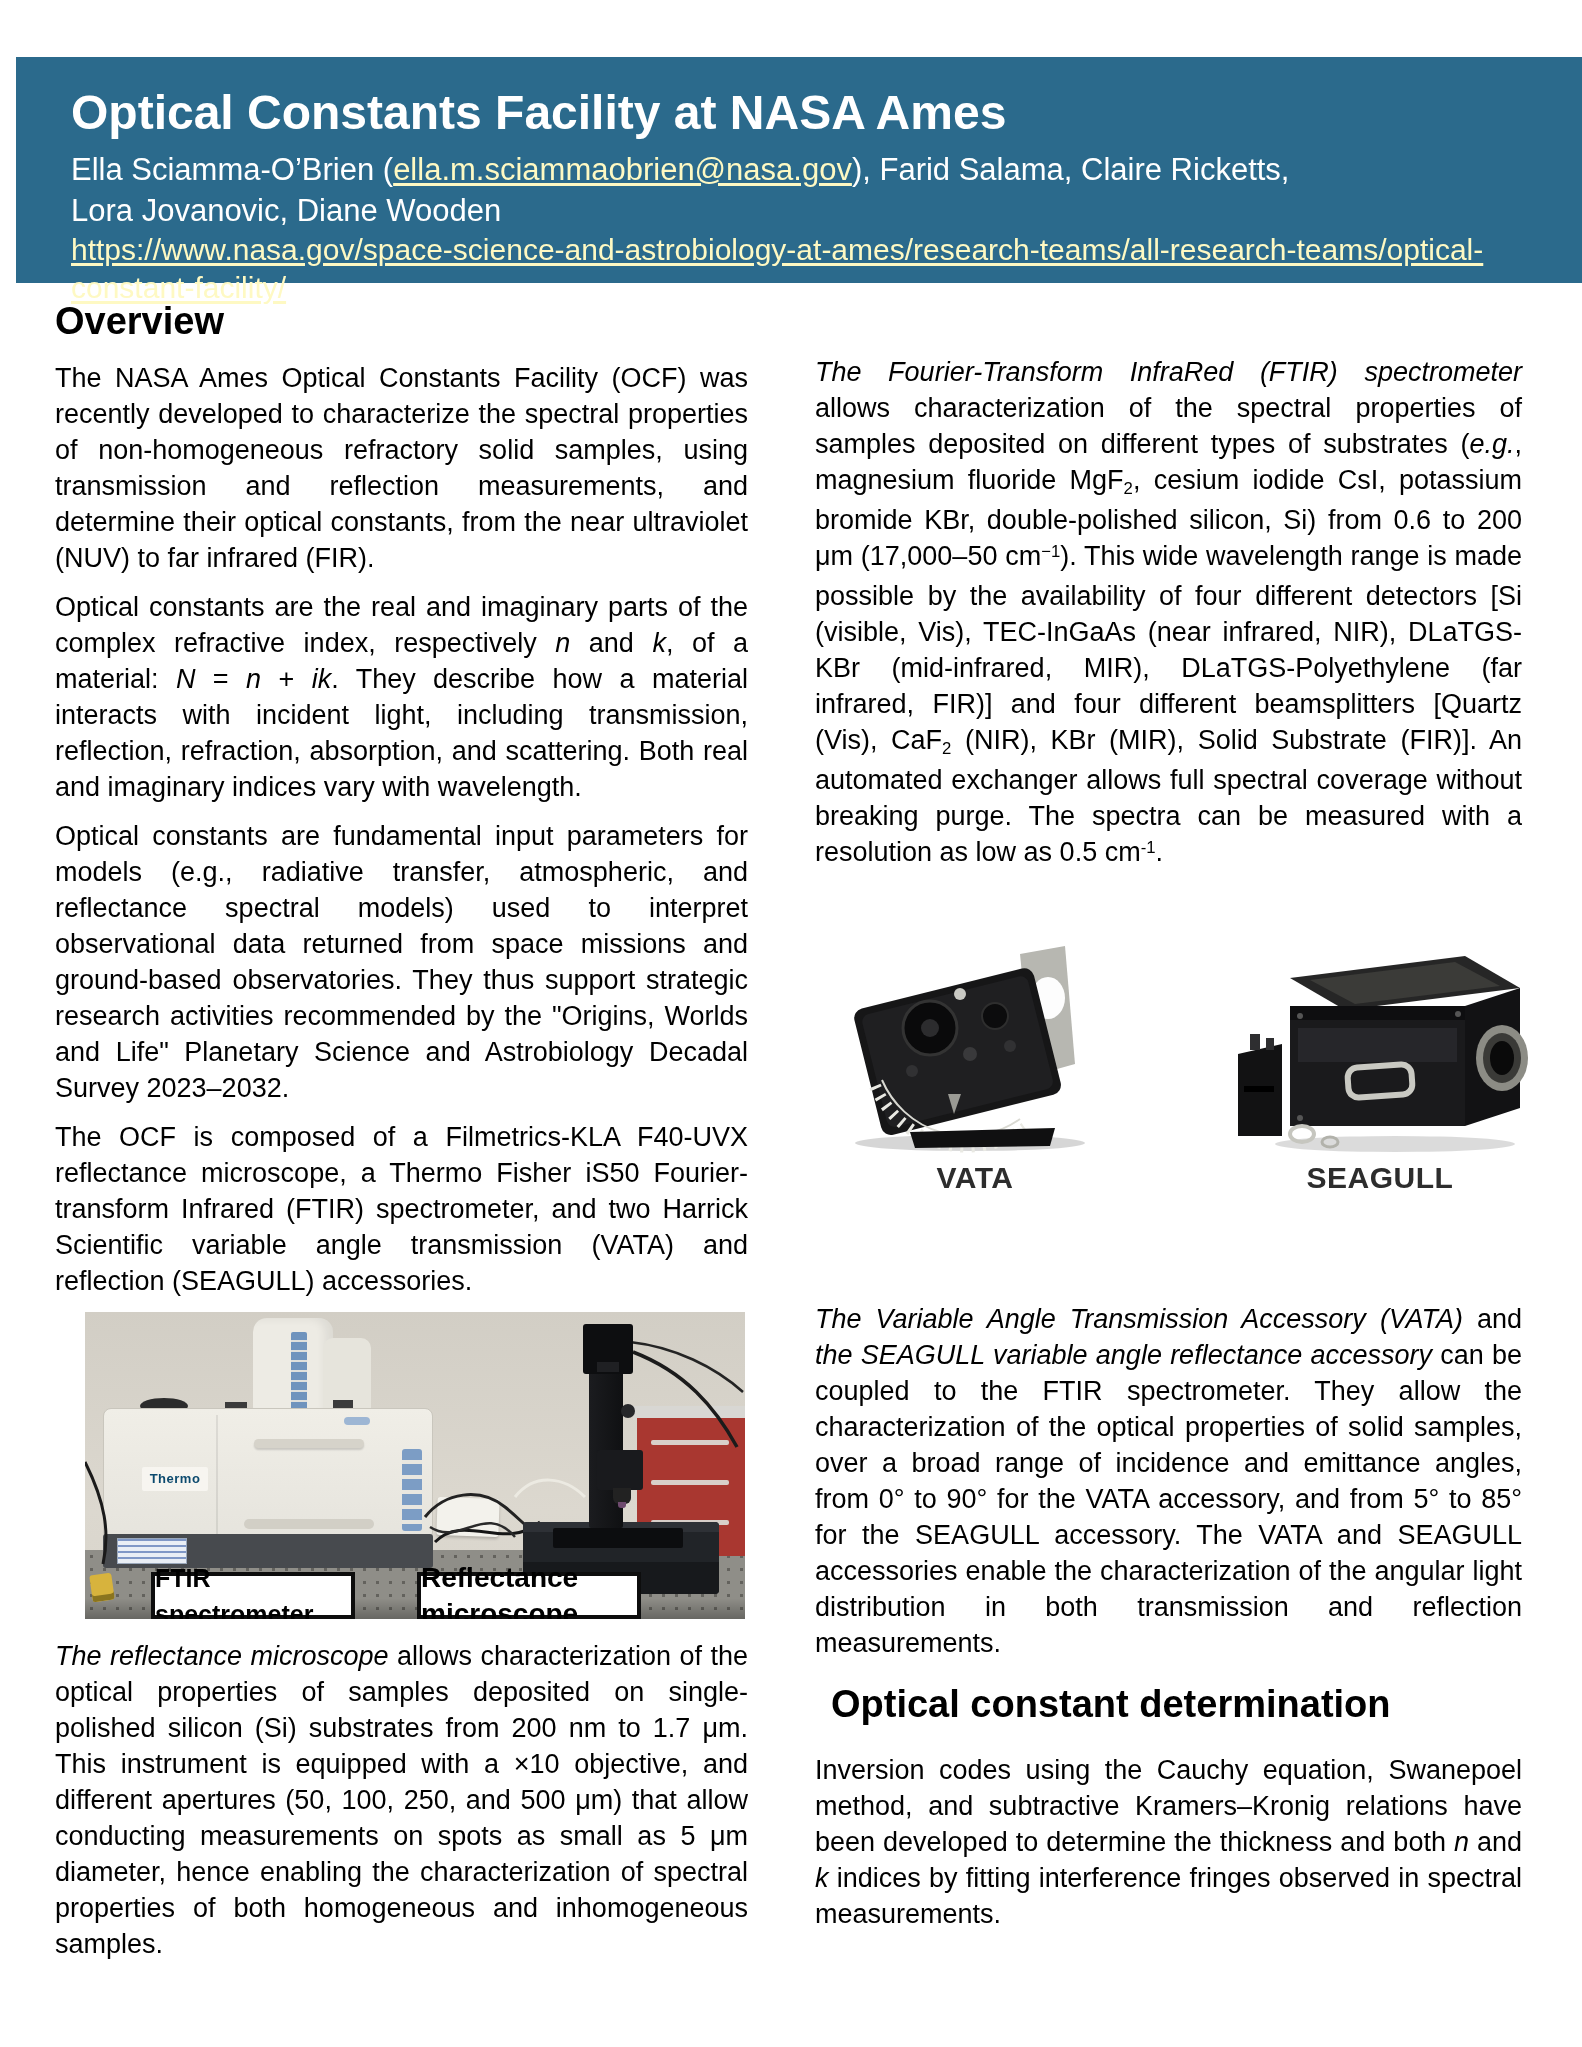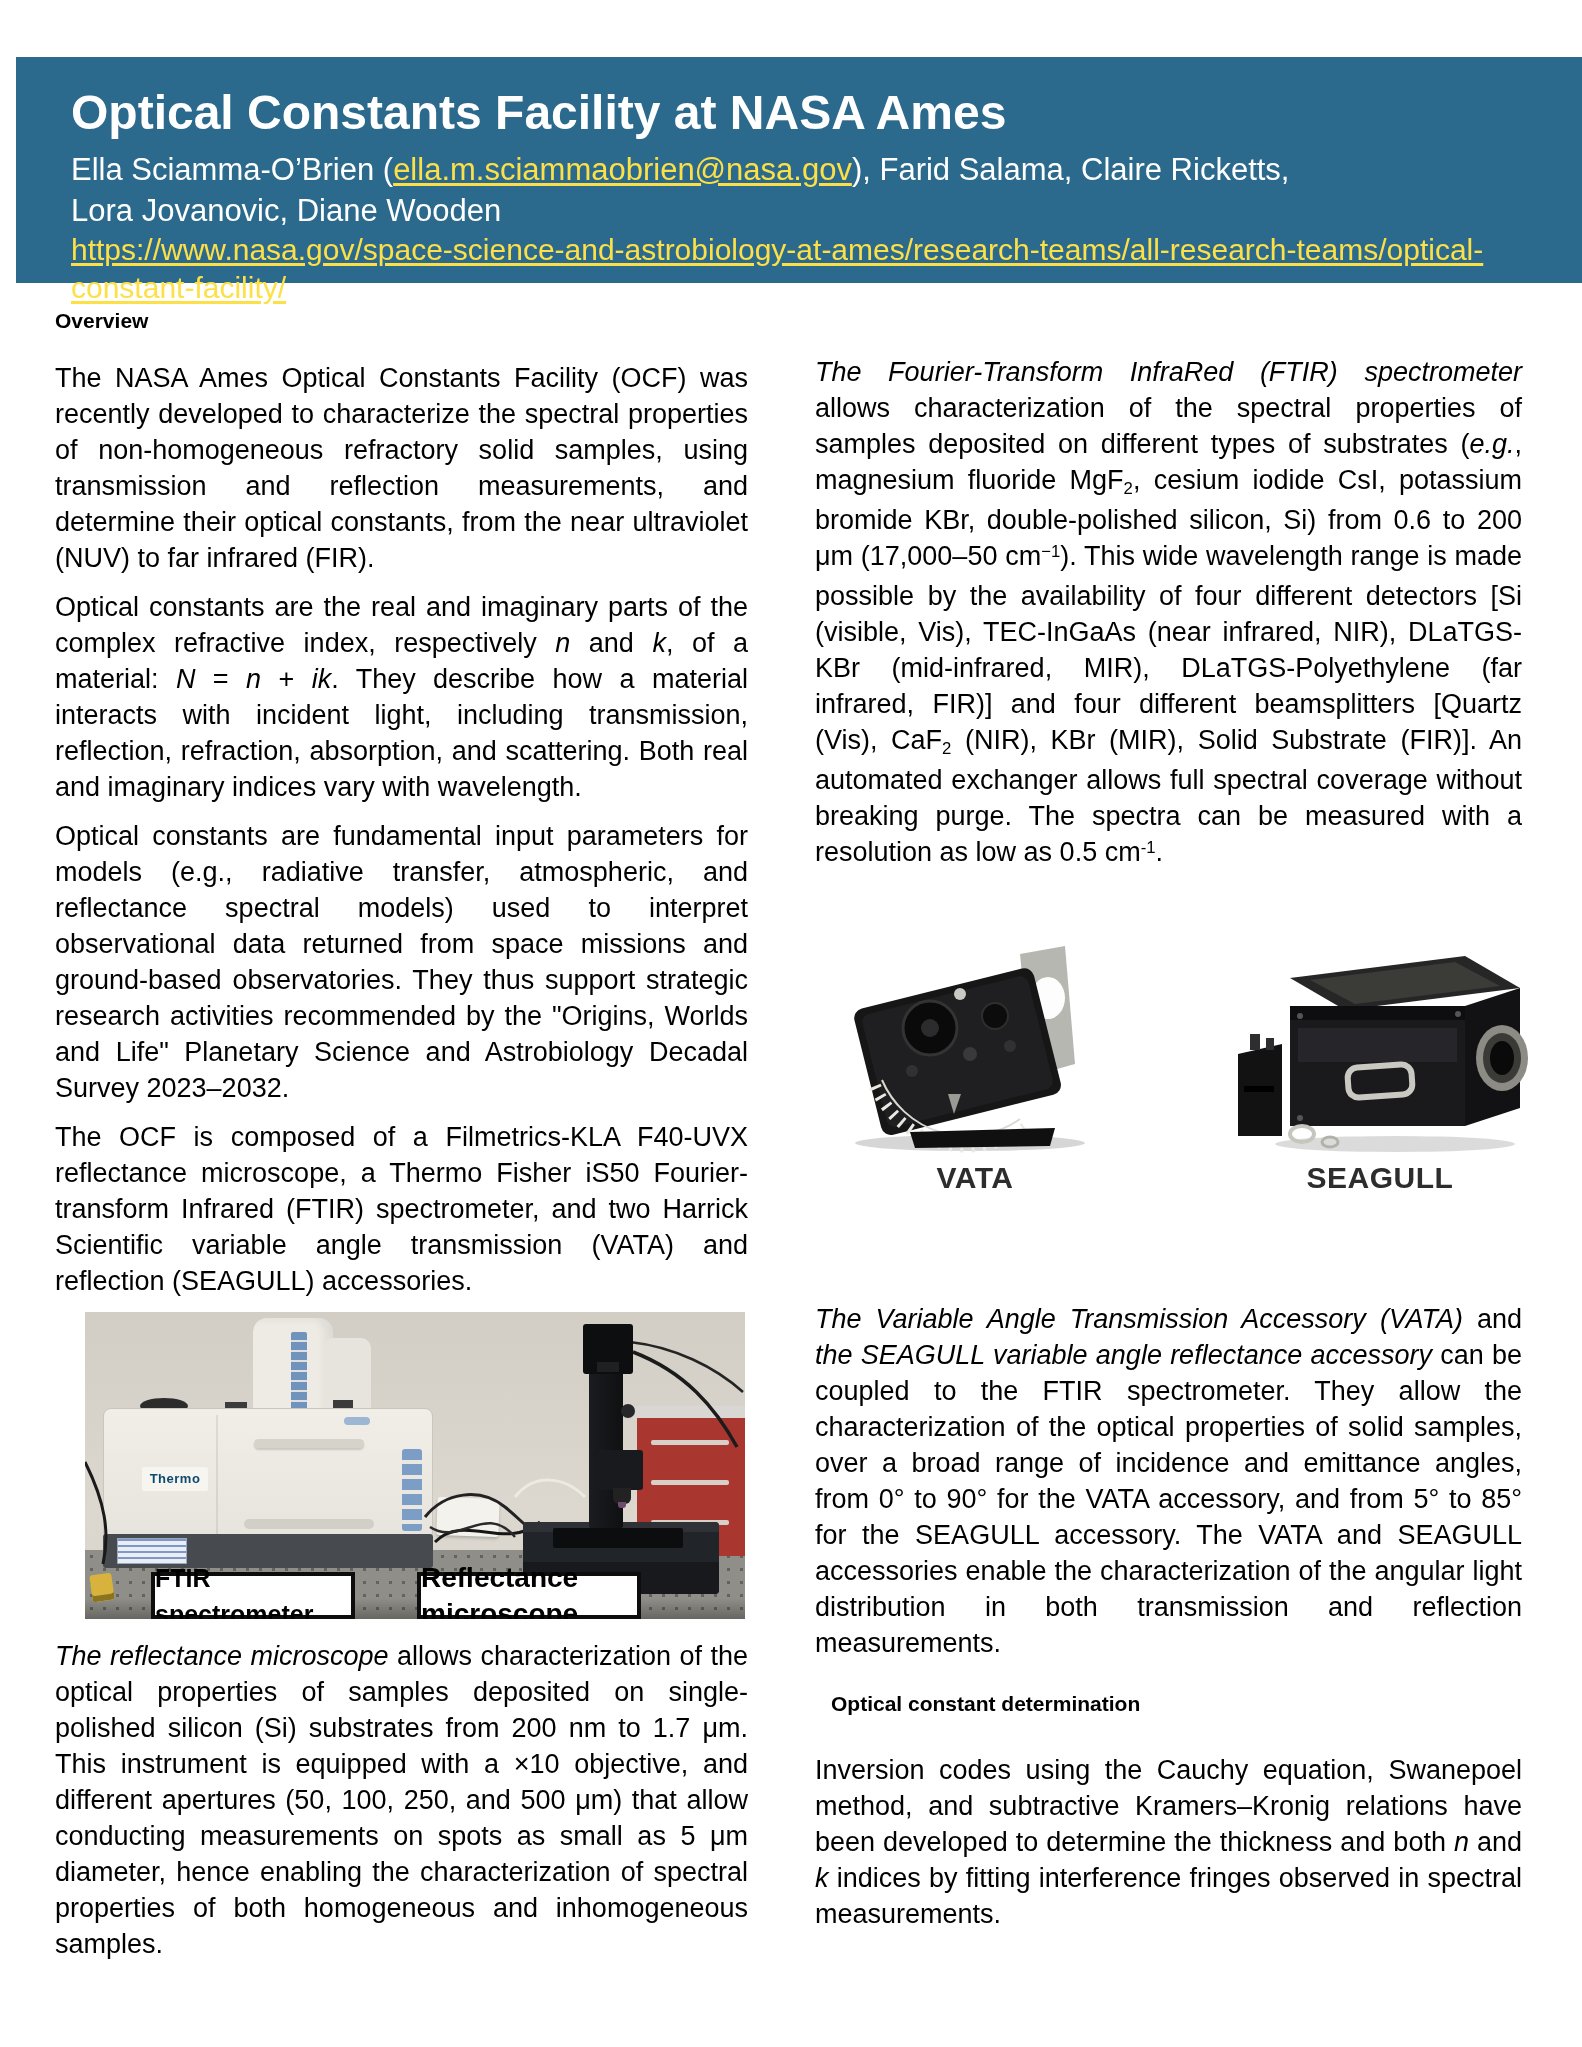--- a/index.html
+++ b/index.html
@@ -4,29 +4,29 @@
 <style>
   * { margin:0; padding:0; box-sizing:border-box; }
   body { background:#ffffff; font-family:"Liberation Sans","DejaVu Sans",sans-serif; }
   .page { position:relative; width:1582px; height:2047px; background:#ffffff; overflow:hidden; }
 
   
   .band { position:absolute; left:16px; top:57px; width:1582px; height:226px; background:#2b6a8c; color:#ffffff; }
   .band-inner { padding:30px 40px 0 55px; }
   .title { font-size:48px; font-weight:bold; letter-spacing:0; line-height:1.1; }
   .authors { font-size:31px; line-height:41px; margin-top:9px; font-weight:400; }
-  .authors a, .url a { color:#fde047; text-decoration:underline; text-underline-offset:3px; }
+  .authors a, .url a { color:#fef9c3; text-decoration:underline; text-underline-offset:3px; }
   .url { font-size:30px; line-height:38px; }
 
   
   .col { position:absolute; color:#000; font-size:27px; line-height:36px; }
   .col p { text-align:justify; margin:0 0 13px 0; }
   .col-left  { left:55px;  top:303px; width:693px; }
   .col-right { left:815px; top:354px; width:707px; }
-  h2.sec { font-size:21px; font-weight:bold; }
+  h2.sec { font-size:38px; font-weight:bold; }
   h2.overview { margin:0 0 21px 0; }
   h2.lab { margin:11px 0 21px 0; }
   h2.det { margin:25px 0 30px 16px; }
   sub { font-size:62%; vertical-align:baseline; position:relative; top:0.28em; }
   sup { font-size:62%; vertical-align:baseline; position:relative; top:-0.45em; }
 
   
   .photo { position:relative; width:660px; height:307px; margin:7px 0 0 30px; overflow:hidden;
            background:linear-gradient(180deg,#d2cec5 0%,#dcd8cf 65%,#d8d4cb 100%); }
   .abs { position:absolute; }

